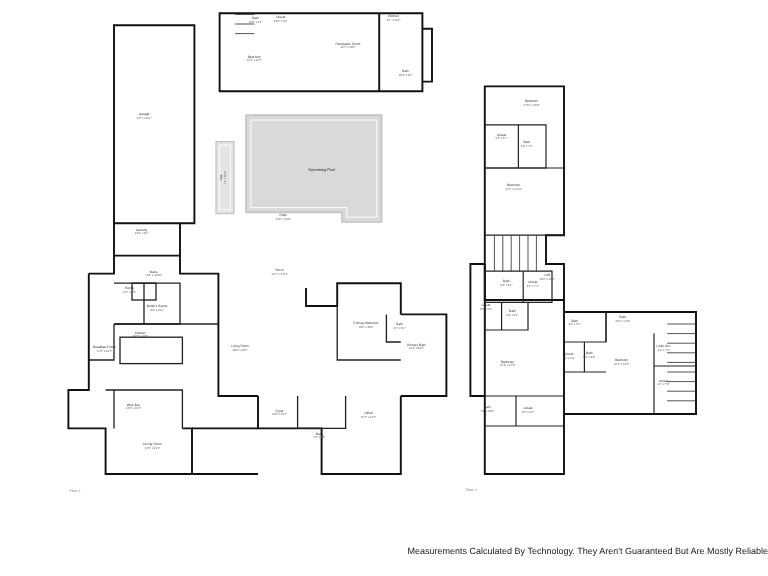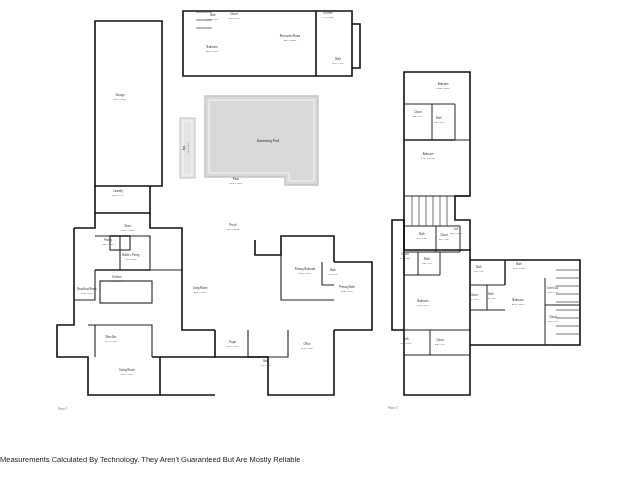--- a/index.html
+++ b/index.html
@@ -32,21 +32,21 @@
   .lbl.rot{transform:translate(-50%,-50%) rotate(-90deg);}
 
   .floortag{
     position:absolute;font-size:3px;color:#777;
     transform:translate(0,-50%);
   }
 
   
   .footer{
     position:absolute;left:0;right:0;top:455px;
-    text-align:left;
+    text-align:right;
     font-size:7.5px;
     color:#1a1a1a;
     font-family:"Liberation Sans", sans-serif;
   }
 </style>
 </head>
 <body>
 
 <div class="stage">
 

